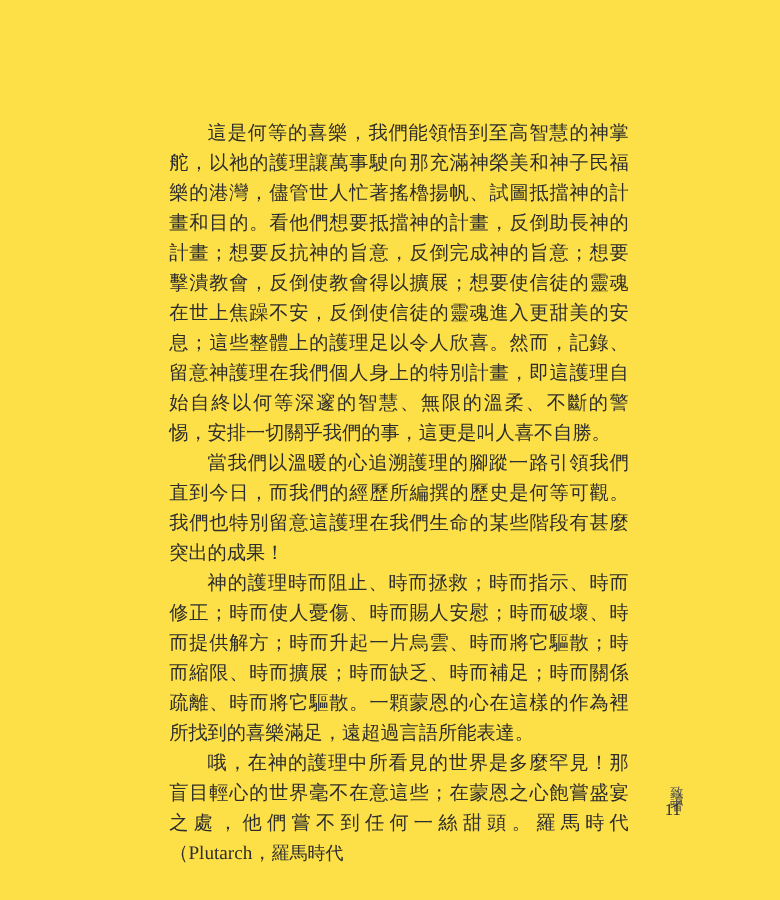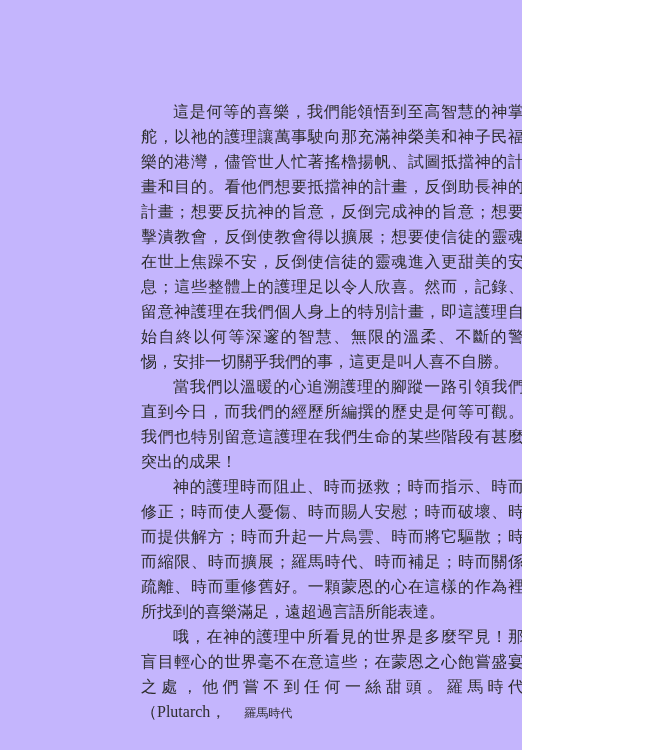--- a/index.html
+++ b/index.html
@@ -2,23 +2,23 @@
 <html><head>
 <meta charset="utf-8">
 <style>
   html, body {
     margin: 0;
     padding: 0;
     background: #ffffff;
   }
   .page {
     position: relative;
-    width: 522px;
+    width: 650px;
     height: 750px;
-    background: #c4b5fd;
+    background: #fde047;
     overflow: hidden;
     font-family: "Liberation Serif", serif;
     color: #2d2d2d;
   }
   .text-block {
     position: absolute;
     left: 141px;
     top: 99px;
     width: 383px;
     font-size: 16px;
@@ -26,22 +26,21 @@
     text-align: justify;
     text-justify: inter-ideograph;
     color: #2d2d2d;
   }
   .text-block p {
     margin: 0;
     padding: 0;
     text-indent: 2em;
   }
   .inline-annotation {
-    font-size: 12px;
-    margin-left: 18px;
+    font-size: 15px;
   }
   .margin-label {
     position: absolute;
     left: 555px;
     top: 646px;
     writing-mode: vertical-rl;
     text-orientation: upright;
     font-size: 11px;
     letter-spacing: 5px;
     color: #4d4d4d;
@@ -55,21 +54,21 @@
   }
 </style>
 </head>
 <body>
 
 <div class="page">
 
   <main class="text-block">
     <p>這是何等的喜樂，我們能領悟到至高智慧的神掌舵，以祂的護理讓萬事駛向那充滿神榮美和神子民福樂的港灣，儘管世人忙著搖櫓揚帆、試圖抵擋神的計畫和目的。看他們想要抵擋神的計畫，反倒助長神的計畫；想要反抗神的旨意，反倒完成神的旨意；想要擊潰教會，反倒使教會得以擴展；想要使信徒的靈魂在世上焦躁不安，反倒使信徒的靈魂進入更甜美的安息；這些整體上的護理足以令人欣喜。然而，記錄、留意神護理在我們個人身上的特別計畫，即這護理自始自終以何等深邃的智慧、無限的溫柔、不斷的警惕，安排一切關乎我們的事，這更是叫人喜不自勝。</p>
     <p>當我們以溫暖的心追溯護理的腳蹤一路引領我們直到今日，而我們的經歷所編撰的歷史是何等可觀。我們也特別留意這護理在我們生命的某些階段有甚麼突出的成果！</p>
-    <p>神的護理時而阻止、時而拯救；時而指示、時而修正；時而使人憂傷、時而賜人安慰；時而破壞、時而提供解方；時而升起一片烏雲、時而將它驅散；時而縮限、時而擴展；羅馬時代、時而補足；時而關係疏離、時而重修舊好。一顆蒙恩的心在這樣的作為裡所找到的喜樂滿足，遠超過言語所能表達。</p>
+    <p>神的護理時而阻止、時而拯救；時而指示、時而修正；時而使人憂傷、時而賜人安慰；時而破壞、時而提供解方；時而升起一片烏雲、時而將它驅散；時而縮限、時而擴展；時而缺乏、時而補足；時而關係疏離、時而將它驅散。一顆蒙恩的心在這樣的作為裡所找到的喜樂滿足，遠超過言語所能表達。</p>
     <p><span>哦，在神的護理中所看見的世界是多麼罕見！那盲目輕心的世界毫不在意這些；在蒙恩之心飽嘗盛宴之處，他們嘗不到任何一絲甜頭。羅馬時代（Plutarch，</span><span class="inline-annotation">羅馬時代</span></p>
   </main>
 
   <aside class="margin-label">致讀者</aside>
 
   <div class="page-number">11</div>
 
 </div>
 
 </body></html>

